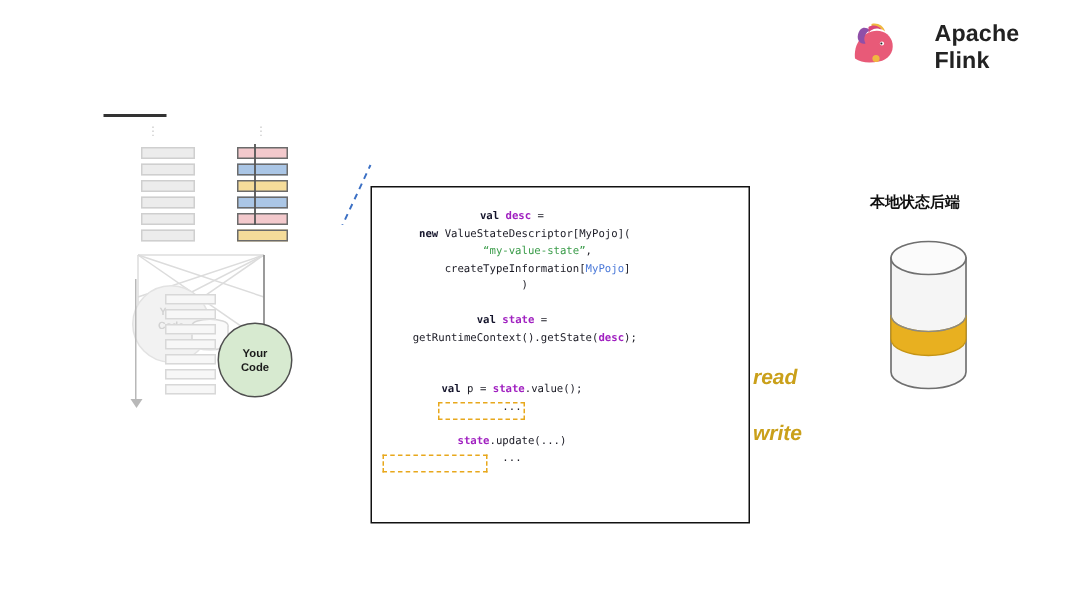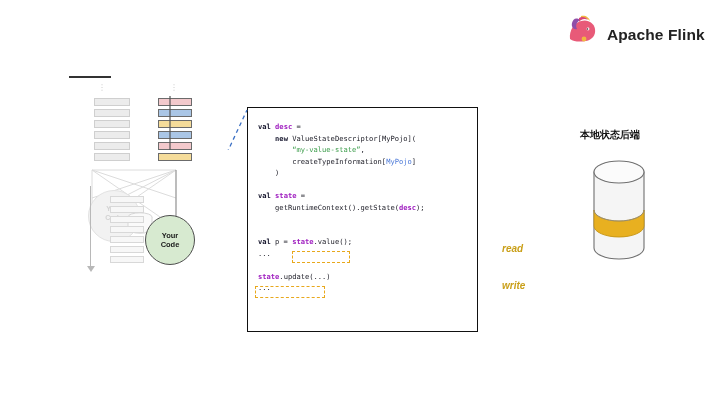--- a/index.html
+++ b/index.html
@@ -6,21 +6,21 @@
   body {
     width:720px; height:405px;
     background:#ffffff;
     font-family:"Liberation Sans", sans-serif;
     position:relative;
     overflow:hidden;
   }
   .slide { position:absolute; inset:0; }
 
   
-  .brand { position:absolute; left:566px; top:14px; display:flex; align-items:flex-end; gap:7px; }
+  .brand { position:absolute; left:566px; top:14px; display:flex; align-items:flex-start; gap:23px; }
   .brand-mark { width:34px; height:30px; position:relative; }
   .brand-name { font-size:15.5px; font-weight:bold; color:#222222; letter-spacing:.1px; }
 
   
   .page-title { position:absolute; left:68px; top:38px; font-size:22px; font-weight:bold; color:#111111; letter-spacing:1px; }
   .title-rule { position:absolute; left:69px; top:76px; width:42px; height:1.6px; background:#333333; }
 
   
   .left-diagram { position:absolute; left:88px; top:86px; width:126px; height:248px; }
   .ld-dots { position:absolute; font-size:8px; color:#c9c9c9; letter-spacing:0; line-height:3px; }
@@ -39,22 +39,22 @@
   .your-code {
     position:absolute; left:145px; top:215px; width:50px; height:50px;
     border-radius:50%; background:#d7ead0; border:1.4px solid #4f4f4f;
     display:flex; flex-direction:column; align-items:center; justify-content:center;
     font-size:7.5px; font-weight:bold; color:#1a1a1a; line-height:9.5px; text-align:center;
     z-index:4;
   }
 
   
   .code-panel {
-    position:absolute; left:247px; top:107px; width:231px; height:225px;
-    border:1.6px solid #111111; background:#ffffff; z-index:3;
+    position:absolute; left:247px; top:124px; width:253px; height:225px;
+    border:1.6px solid #111111; background:#ffffff; z-index:3;text-align:center;
   }
   .code-text {
     position:absolute; left:10px; top:13px;
     font-family:"DejaVu Sans Mono", monospace;
     font-size:7.1px; line-height:11.5px; color:#1a1a24; white-space:pre;
   }
   .k-val  { color:#14142b; font-weight:bold; }
   .k-new  { color:#14142b; font-weight:bold; }
   .k-var  { color:#a020c0; font-weight:bold; }
   .k-str  { color:#3b9c4a; }
@@ -63,21 +63,21 @@
 
   
   .hl-box { position:absolute; border:1px dashed #e8a81c; background:transparent; z-index:5; }
 
   
   .store-title { position:absolute; left:580px; top:128px; font-size:10px; font-weight:bold; color:#111111; }
   .cylinder { position:absolute; left:592px; top:160px; width:54px; height:100px; z-index:2; }
 
   
   .arrows { position:absolute; inset:0; z-index:6; pointer-events:none; }
-  .rw-label { position:absolute; font-size:10px; font-style:italic; font-weight:bold; color:#caa01a; z-index:7; }
+  .rw-label { position:absolute; font-size:14px; font-style:italic; font-weight:bold; color:#caa01a; z-index:7; }
 
   
   .footer { position:absolute; left:0; right:0; top:376px; text-align:center; font-size:8.5px; color:#666666; }
 </style>
 </head>
 <body>
 
 <div class="slide">
 
   <div class="brand">

